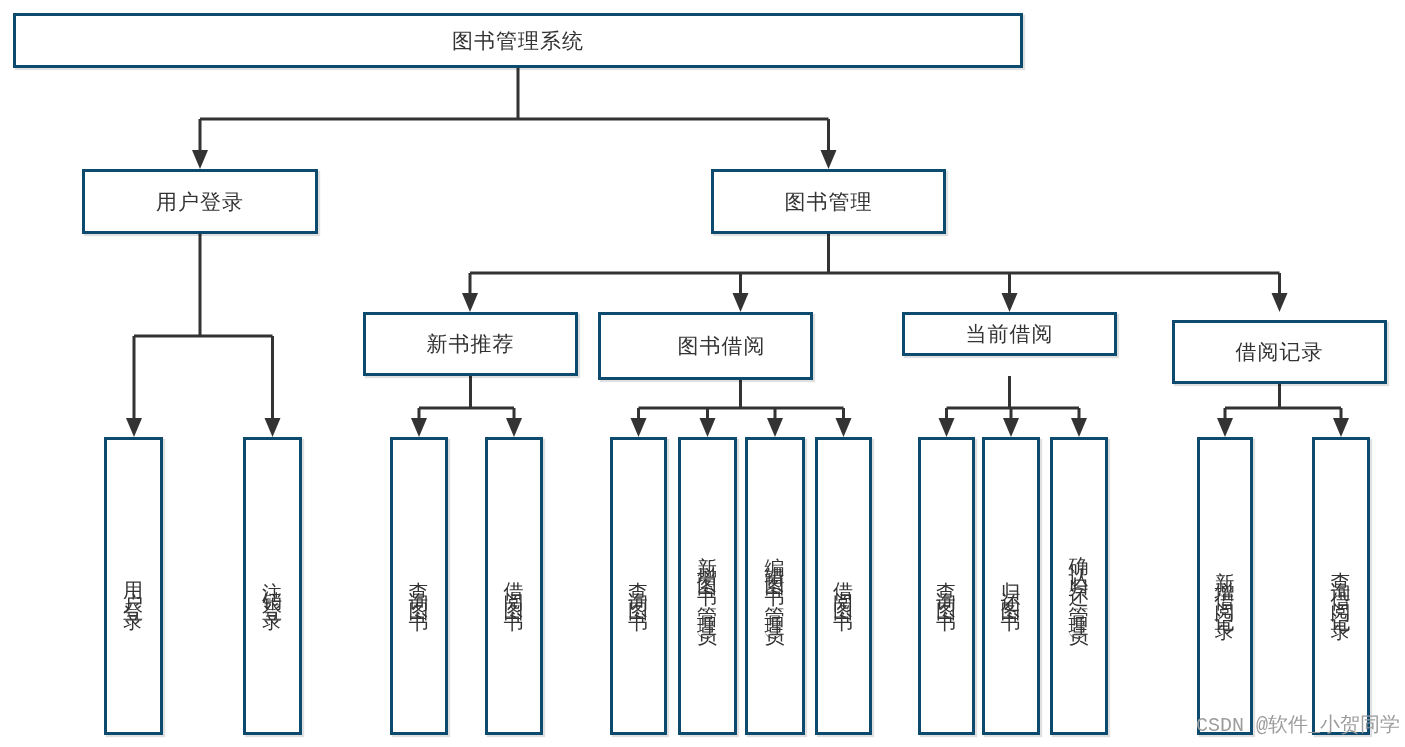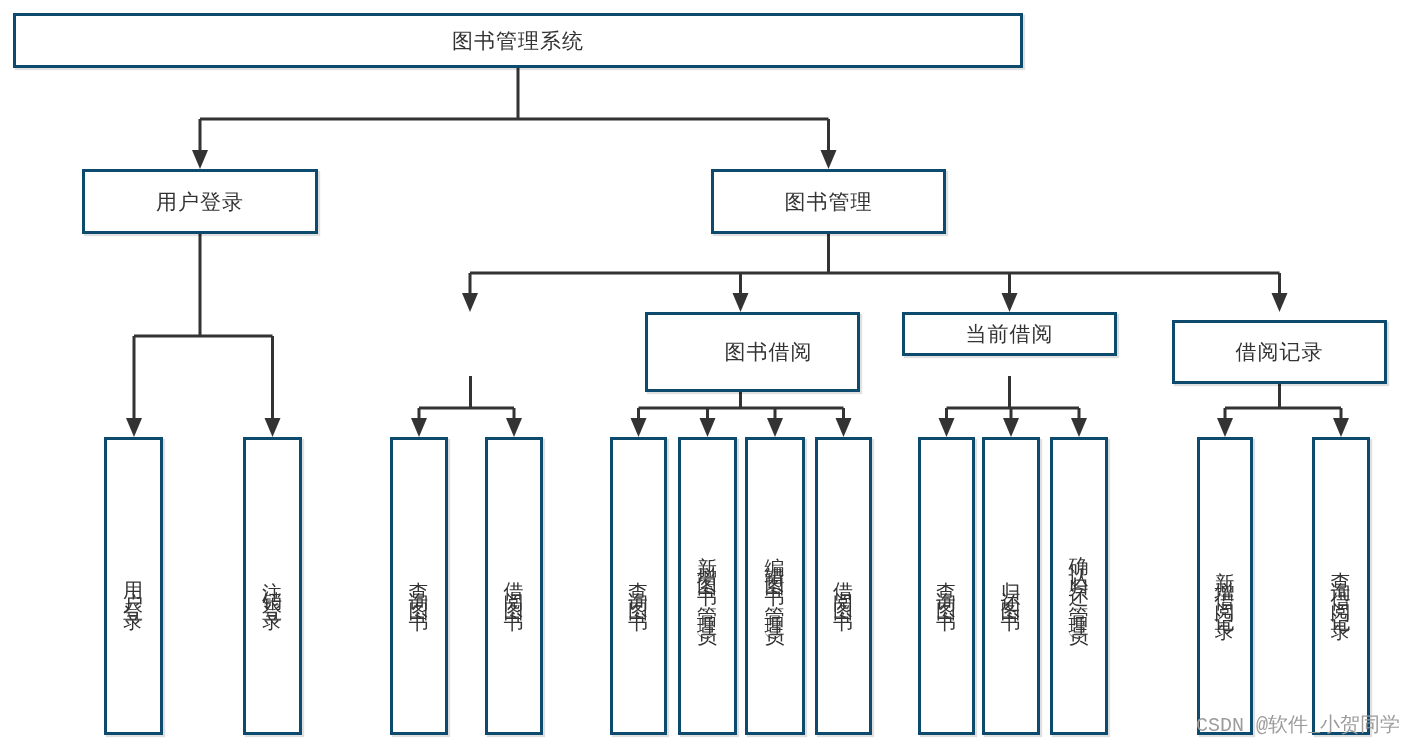--- a/index.html
+++ b/index.html
@@ -95,21 +95,24 @@
     <span class="label">图书管理系统</span>
   </div>
 
   <div class="node h-node" style="left:82px; top:169px; width:236px; height:65px;">
     <span class="label">用户登录</span>
   </div>
   <div class="node h-node" style="left:711px; top:169px; width:235px; height:65px;">
     <span class="label">图书管理</span>
   </div>
 
-  <div class="node h-node" style="left:645px; top:312px; width:215px; height:80px;padding-left:32px;">
+  <div class="node h-node" style="left:363px; top:312px; width:215px; height:64px;">
+    <span class="label">新书推荐</span>
+  </div>
+  <div class="node h-node" style="left:598px; top:312px; width:215px; height:68px;padding-left:32px;">
     <span class="label">图书借阅</span>
   </div>
   <div class="node h-node" style="left:902px; top:312px; width:215px; height:44px;">
     <span class="label">当前借阅</span>
   </div>
   <div class="node h-node" style="left:1172px; top:320px; width:215px; height:64px;">
     <span class="label">借阅记录</span>
   </div>
 
   <div class="node v-node" style="left:104px; top:437px; width:59px; height:298px;">

